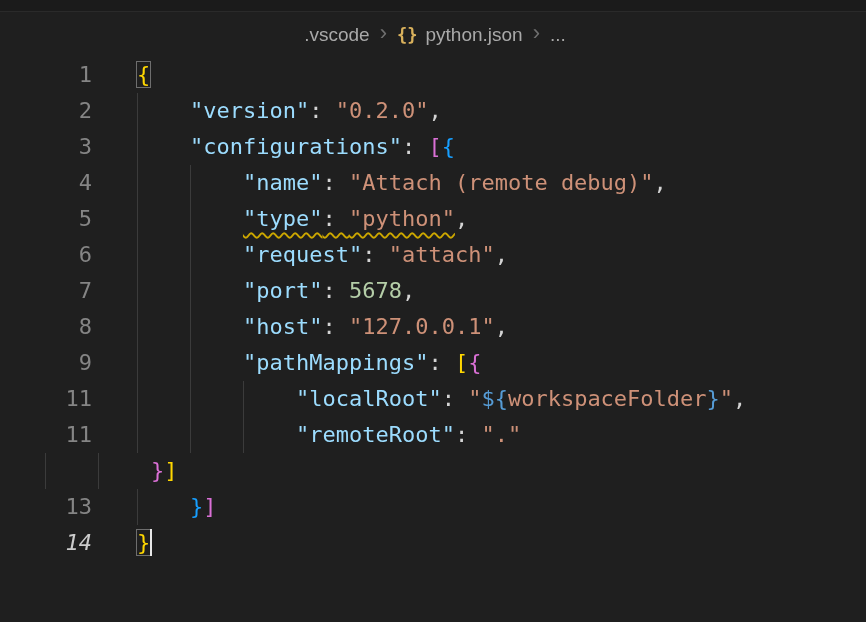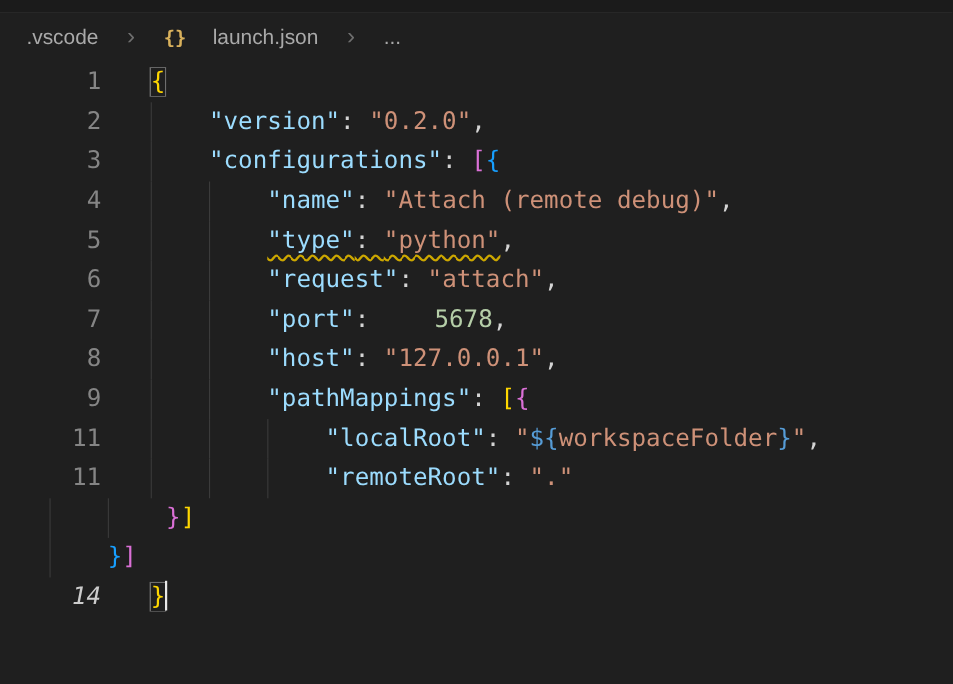--- a/index.html
+++ b/index.html
@@ -15,25 +15,26 @@
   .topbar {
     flex: 0 0 auto;
     height: 12px;
     background: var(--topbar, #1b1b1b);
     border-bottom: 1px solid var(--topbar-border, #2a2a2a);
   }
   .breadcrumb {
     flex: 0 0 auto;
     height: 45px;
     display: flex; align-items: center;
-    padding-left: 24px;
-    gap: 24px;
+    padding-left: 4px;
+    gap: 8px;
     font-family: "Liberation Sans", sans-serif;
     font-size: 19px;
     color: var(--breadcrumb-fg, #a9a9a9);
+    justify-content: center;
   }
   .breadcrumb .chev {
     color: var(--breadcrumb-sep, #6f6f6f);
     font-size: 22px; line-height: 1;
     padding: 0 2px 4px 2px;
   }
   .breadcrumb .json-icon {
     color: var(--json-icon, #d9b15c);
     font-family: "DejaVu Sans Mono", monospace;
     font-size: 17px; font-weight: bold;
@@ -53,21 +54,21 @@
   .line.active .gutter { color: var(--lineno-active, #cccccc); font-style: italic; }
   .content {
     margin-left: 45px;
     white-space: pre;
     position: relative;
     color: var(--pun, #d4d4d4);
   }
   .guide { position: absolute; top: 0; bottom: 0; width: 1px; background: var(--guide, #3b3b3b); }
   .tok.key { color: var(--key, #9cdcfe); }
   .tok.str { color: var(--str, #ce9178); }
-  .tok.num { color: var(--num, #b5cea8); margin-left: 46px; }
+  .tok.num { color: var(--num, #b5cea8); }
   .tok.pun { color: var(--pun, #d4d4d4); }
   .tok.b1  { color: var(--b1, #ffd700); }
   .tok.b2  { color: var(--b2, #da70d6); }
   .tok.b3  { color: var(--b3, #179fff); }
   .tok.var { color: var(--var, #569cd6); }
   .tok.squiggle {
     text-decoration: underline wavy var(--squiggle, #cca700);
     text-decoration-thickness: 1.6px;
     text-underline-offset: 6px;
   }
@@ -83,21 +84,21 @@
 </head>
 <body>
 
 <div class="window">
   <div class="topbar"></div>
 
   <div class="breadcrumb">
     <span class="crumb">.vscode</span>
     <span class="chev">›</span>
     <span class="json-icon">{}</span>
-    <span class="crumb">launch.json</span>
+    <span class="crumb">python.json</span>
     <span class="chev">›</span>
     <span class="crumb">...</span>
   </div>
 
   <div class="code" id="code">
       <div class="line">
         <div class="gutter">1</div>
         <div class="content"><span class="tok b1 match">{</span></div>
       </div>
       <div class="line">
@@ -137,20 +138,21 @@
         <div class="content"><span class="guide" style="left: 0ch;"></span><span class="guide" style="left: 4ch;"></span><span class="guide" style="left: 8ch;"></span><span class="tok pun">            </span><span class="tok key">"localRoot"</span><span class="tok pun">: </span><span class="tok str">"</span><span class="tok var">${</span><span class="tok str">workspaceFolder</span><span class="tok var">}</span><span class="tok str">"</span><span class="tok pun">,</span></div>
       </div>
       <div class="line">
         <div class="gutter">11</div>
         <div class="content"><span class="guide" style="left: 0ch;"></span><span class="guide" style="left: 4ch;"></span><span class="guide" style="left: 8ch;"></span><span class="tok pun">            </span><span class="tok key">"remoteRoot"</span><span class="tok pun">: </span><span class="tok str">"."</span></div>
       </div>
       <div class="line">
         <div class="content"><span class="guide" style="left: 0ch;"></span><span class="guide" style="left: 4ch;"></span><span class="tok pun">        </span><span class="tok b2">}</span><span class="tok b1">]</span></div>
       </div>
       <div class="line">
+        <div class="gutter">13</div>
         <div class="content"><span class="guide" style="left: 0ch;"></span><span class="tok pun">    </span><span class="tok b3">}</span><span class="tok b2">]</span></div>
       </div>
       <div class="line active">
         <div class="gutter">14</div>
         <div class="content"><span class="tok b1 match">}</span><span class="cursor"></span></div>
       </div>
     </div>
 </div>
 
 </body></html>

